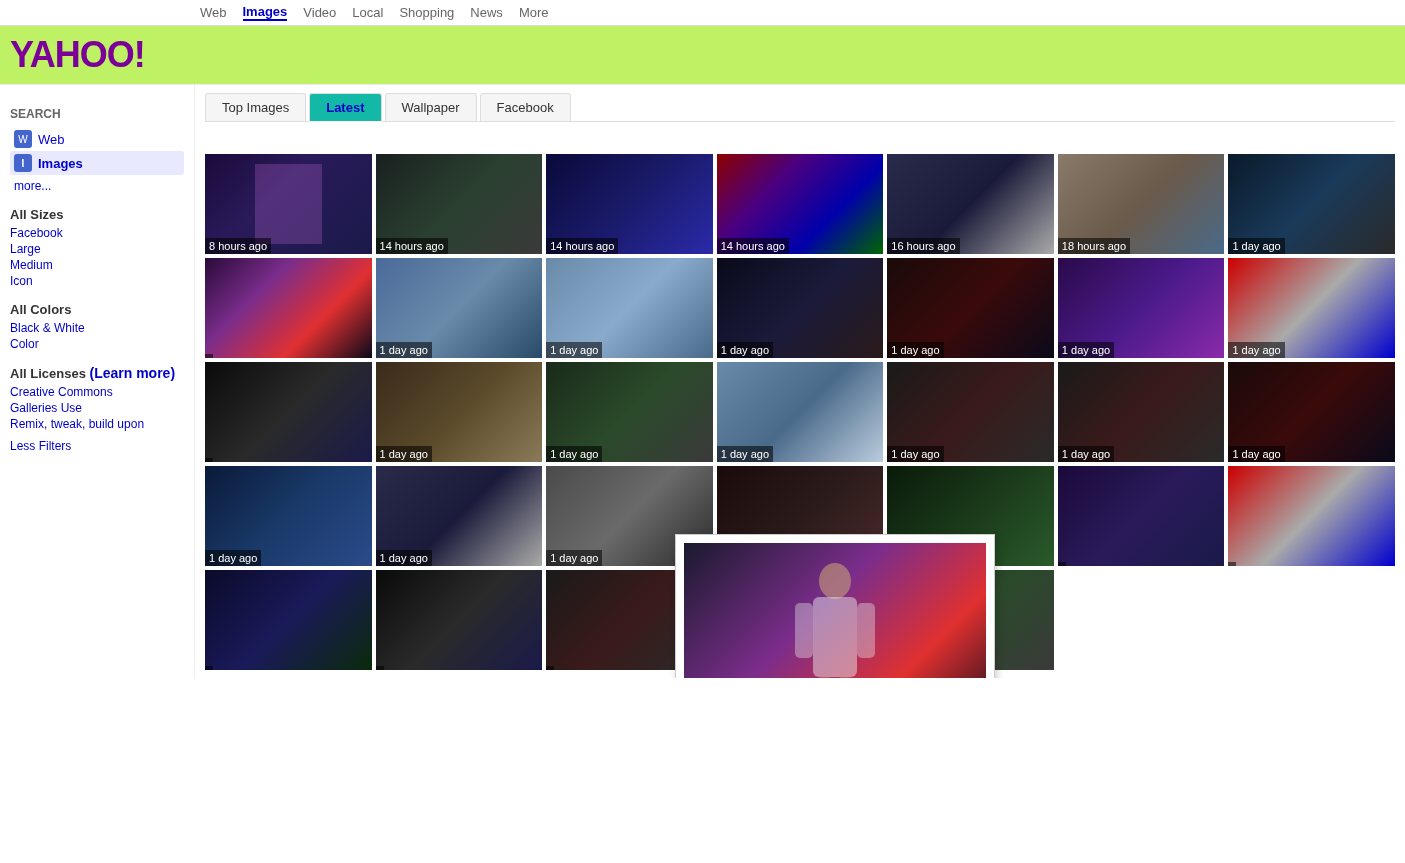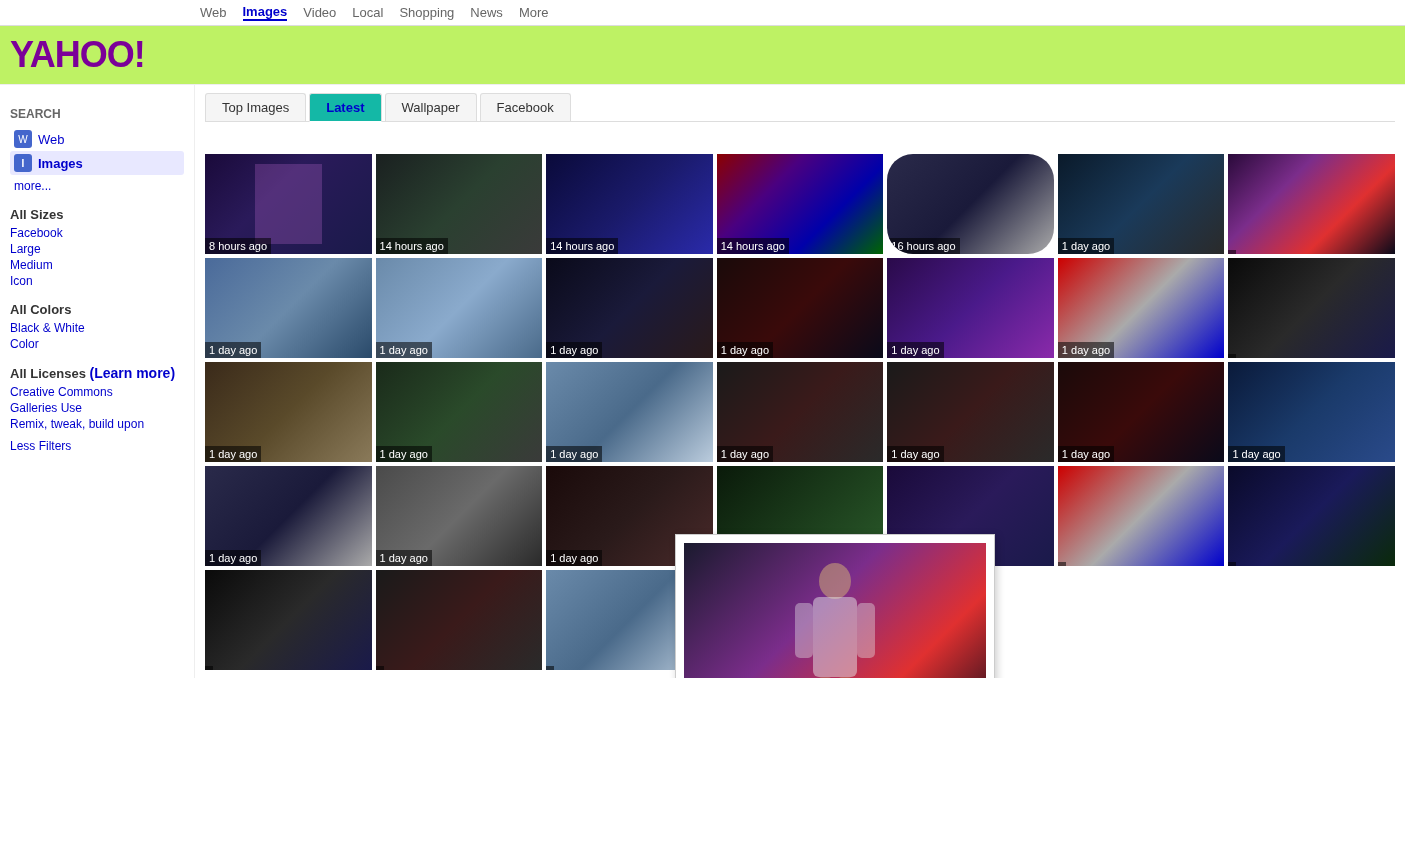--- a/index.html
+++ b/index.html
@@ -291,23 +291,27 @@
         <span class="img-timestamp">14 hours ago</span>
       </div>
       <div class="img-cell" style="background:linear-gradient(135deg,#0a0a3a,#1a1a6a,#2a2aaa);">
         <div class="img-placeholder" style="background:linear-gradient(135deg,#0a0a3a,#1a1a6a,#2a2aaa);"></div>
         <span class="img-timestamp">14 hours ago</span>
       </div>
       <div class="img-cell" style="background:linear-gradient(135deg,#8b0000,#4a0080,#0000aa,#006600);">
         <div class="img-placeholder" style="background:linear-gradient(135deg,#8b0000,#4a0080,#0000aa,#006600);"></div>
         <span class="img-timestamp">14 hours ago</span>
       </div>
-      <div class="img-cell" style="background:linear-gradient(135deg,#2a2a4a,#1a1a3a,#aaaaaa);border-radius:26px;">
+      <div class="img-cell" style="background:linear-gradient(135deg,#2a2a4a,#1a1a3a,#aaaaaa);">
         <div class="img-placeholder" style="background:linear-gradient(135deg,#2a2a4a,#1a1a3a,#aaaaaa);"></div>
         <span class="img-timestamp">16 hours ago</span>
+      </div>
+      <div class="img-cell" style="background:linear-gradient(135deg,#8a7a6a,#6a5a4a,#4a6a8a);">
+        <div class="img-placeholder" style="background:linear-gradient(135deg,#8a7a6a,#6a5a4a,#4a6a8a);"></div>
+        <span class="img-timestamp">18 hours ago</span>
       </div>
 
       <div class="img-cell" style="background:linear-gradient(135deg,#0a1a2a,#1a3a5a,#2a2a2a);">
         <div class="img-placeholder" style="background:linear-gradient(135deg,#0a1a2a,#1a3a5a,#2a2a2a);"></div>
         <span class="img-timestamp">1 day ago</span>
       </div>
 
       <div class="img-cell" style="background:linear-gradient(135deg,#2a0a3a,#7b2d8b,#e03030,#0a0a1a);">
         <div class="img-placeholder" style="background:linear-gradient(135deg,#2a0a3a,#7b2d8b,#e03030,#0a0a1a);"></div>
         <span class="img-timestamp"></span>

